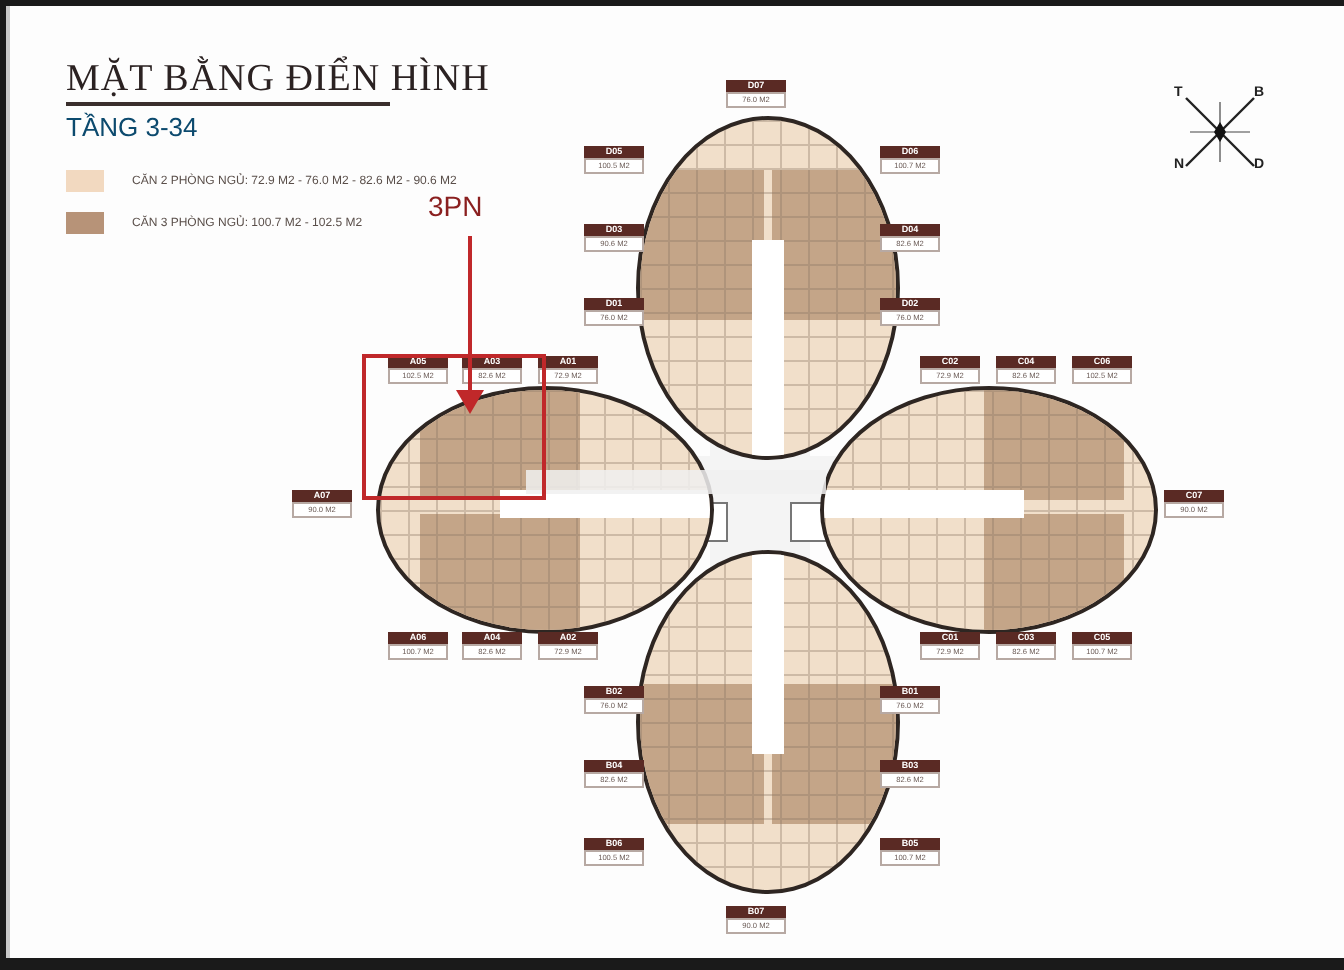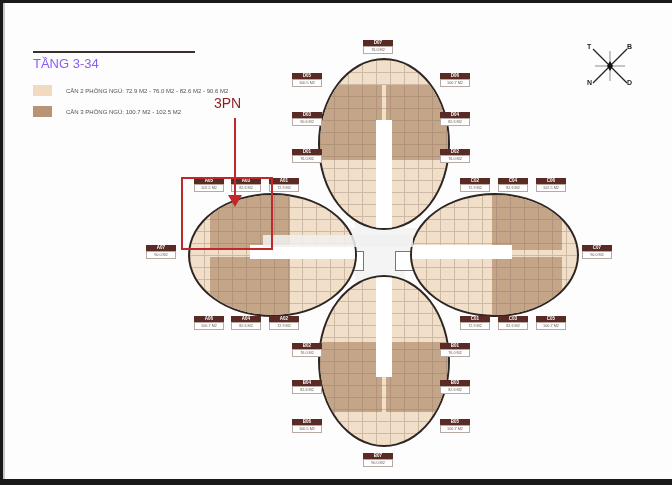--- a/index.html
+++ b/index.html
@@ -1,20 +1,20 @@
 <!DOCTYPE html>
 <html><head>
 <meta charset="utf-8">
 <style>
   html, body { margin:0; padding:0; }
   body { width:672px; height:485px; background:#1a1a1a; position:relative; overflow:hidden; font-family:"Liberation Sans", sans-serif; }
   .sheet { position:absolute; left:3px; top:3px; width:669px; height:476px; background:#fdfdfd; border-left:2px solid #c9c9c9; }
   .title { position:absolute; left:28px; top:26px; font-family:"Liberation Serif", serif; font-size:19px; color:#2b2222; letter-spacing:0.5px; }
   .title-rule { position:absolute; left:28px; top:48px; width:162px; height:2px; background:#3a2f2d; }
-  .subtitle { position:absolute; left:28px; top:53px; font-size:13px; color:#8b5cf6;text-align:center; }
+  .subtitle { position:absolute; left:28px; top:53px; font-size:13px; color:#0c4a6e;text-align:center; }
   .legend-row { position:absolute; left:28px; display:flex; align-items:center; gap:14px; font-size:6px; color:#5a4f4a; }
   .swatch { width:19px; height:11px; }
   .tag-3pn { position:absolute; left:209px; top:92px; font-size:14px; color:#8a1f1f; }
   .arrow-line { position:absolute; left:229px; top:115px; width:2px; height:80px; background:#c0282a; }
   .arrow-head { position:absolute; left:223px; top:192px; width:0; height:0; border-left:7px solid transparent; border-right:7px solid transparent; border-top:12px solid #c0282a; }
   .highlight-box { position:absolute; left:176px; top:174px; width:92px; height:73px; border:2px solid #c0282a; box-sizing:border-box; }
   .compass { position:absolute; left:580px; top:40px; width:50px; height:45px; }
   .compass span { position:absolute; font-size:7px; color:#222; font-weight:bold; }
   .wing { position:absolute; background:#f1dfca; border:2px solid #2e2622; border-radius:50%; overflow:hidden; }
   .wing .dark { position:absolute; background:#c4a588; }
@@ -24,20 +24,21 @@
   .unit-label { position:absolute; width:30px; text-align:center; }
   .unit-label .code { display:block; background:#5a2a24; color:#fff; font-size:4.5px; line-height:6px; height:6px; font-weight:bold; }
   .unit-label .area { display:block; background:#fff; color:#6a5a55; font-size:3.8px; line-height:6px; height:6px; border:1px solid #b7a9a3; }
   .watermark { position:absolute; left:258px; top:232px; width:150px; height:12px; background:rgba(240,240,240,0.85); }
   .bottom-bar { position:absolute; left:0; top:479px; width:672px; height:6px; background:#1a1a1a; }
 </style>
 </head>
 <body>
 
 <div class="sheet">
+  <div class="title">MẶT BẰNG ĐIỂN HÌNH</div>
   <div class="title-rule"></div>
   <div class="subtitle">TẦNG 3-34</div>
 
   <div class="legend-row" style="top:82px;">
     <div class="swatch" style="background:#f2d9c0;"></div>
     <span>CĂN 2 PHÒNG NGỦ: 72.9 M2 - 76.0 M2 - 82.6 M2 - 90.6 M2</span>
   </div>
   <div class="legend-row" style="top:103px;">
     <div class="swatch" style="background:#b79378;"></div>
     <span>CĂN 3 PHÒNG NGỦ: 100.7 M2 - 102.5 M2</span>

